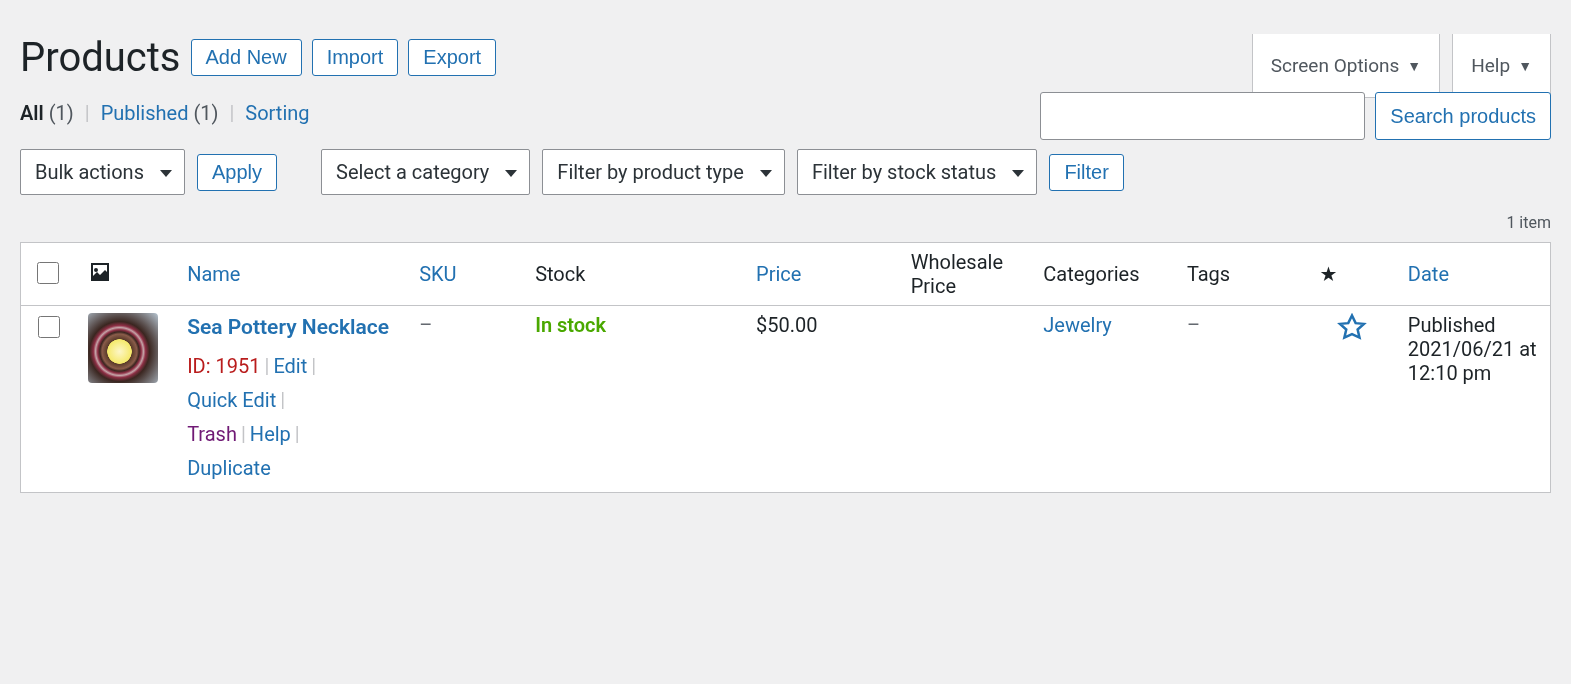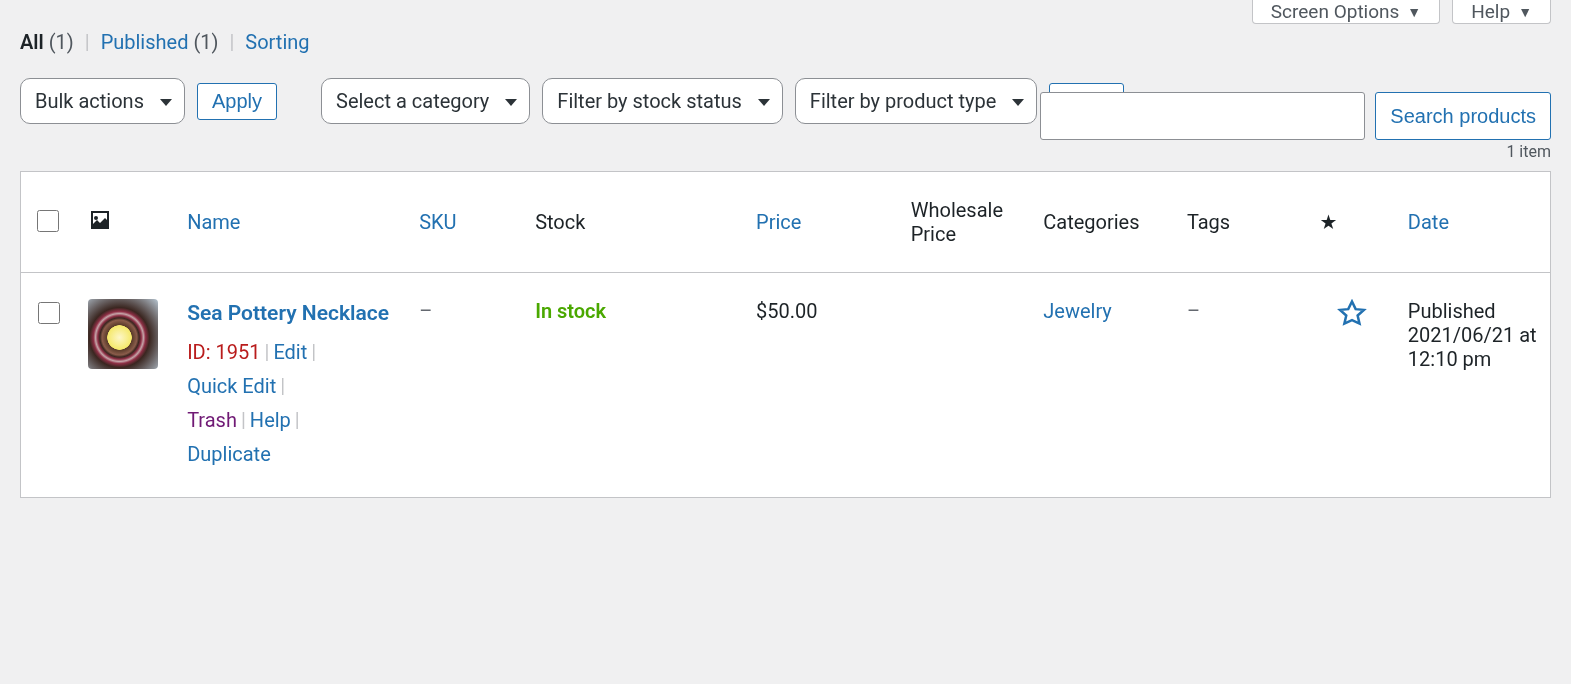--- a/index.html
+++ b/index.html
@@ -19,27 +19,28 @@
     top: 0;
     right: 20px;
     display: flex;
     gap: 12px;
   }
   .top-tab {
     background: #fff;
     border: 1px solid #c3c4c7;
     border-top: none;
     border-radius: 0 0 4px 4px;
-    padding: 0 18px;
+    padding: 20px 18px;
     color: #50575e;
     font-size: 19px;
     cursor: pointer;
     display: flex;
     align-items: center;
     gap: 8px;
+    margin-top: 34px;
   }
   .top-tab .tri {
     font-size: 14px;
     color: #50575e;
   }
   .header-row {
     display: flex;
     align-items: center;
     gap: 10px;
     margin-top: 24px;
@@ -100,21 +101,21 @@
   .tablenav {
     margin-top: 24px;
     display: flex;
     align-items: center;
     gap: 12px;
     flex-wrap: wrap;
   }
   .select-like {
     background: #fff;
     border: 1px solid #8c8f94;
-    border-radius: 10px;
+    border-radius: 2px;
     padding: 10px 40px 10px 14px;
     font-size: 20px;
     color: #2c3338;
     position: relative;
     cursor: pointer;
     display: inline-flex;
     align-items: center;
   }
   .select-like::after {
     content: "";
@@ -135,21 +136,21 @@
   table.wp-list {
     width: 100%;
     border-collapse: collapse;
     background: #fff;
     border: 1px solid #c3c4c7;
     margin-top: 10px;
     table-layout: fixed;
   }
   table.wp-list th, table.wp-list td {
     text-align: left;
-    padding: 26px 12px;
+    padding: 7px 12px;
     vertical-align: top;
     font-size: 20px;
     word-wrap: break-word;
   }
   table.wp-list thead th {
     border-bottom: 1px solid #c3c4c7;
     font-weight: 400;
     color: #1d2327;
     vertical-align: middle;
   }
@@ -214,41 +215,47 @@
     <span>Screen Options</span>
     <span class="tri">▼</span>
   </div>
   <div class="top-tab">
     <span>Help</span>
     <span class="tri">▼</span>
   </div>
 </div>
 
 <div class="wrap">
+  <div class="header-row">
+    <h1 class="page-title">Products</h1>
+    <button class="btn">Add New</button>
+    <button class="btn">Import</button>
+    <button class="btn">Export</button>
+  </div>
 
   <div class="search-row">
     <input class="search-input" type="text" style="">
     <button class="btn">Search products</button>
   </div>
 
   <div class="filter-links">
     <span class="current"><span>All</span> <span class="count">(1)</span></span>
     <span class="sep">|</span>
     <a href="#"><span>Published</span> <span class="count">(1)</span></a>
     <span class="sep">|</span>
     <a href="#">Sorting</a>
   </div>
 
   <div class="tablenav">
     <div class="select-like">Bulk actions</div>
     <button class="btn">Apply</button>
     <div style="width:20px;"></div>
     <div class="select-like">Select a category</div>
+    <div class="select-like">Filter by product type</div>
     <div class="select-like">Filter by stock status</div>
-    <div class="select-like">Filter by product type</div>
     <button class="btn">Filter</button>
   </div>
 
   <div class="item-count">1 item</div>
 
   <table class="wp-list">
     <colgroup>
       <col class="col-cb">
         <col class="col-thumb">
         <col class="col-name">

